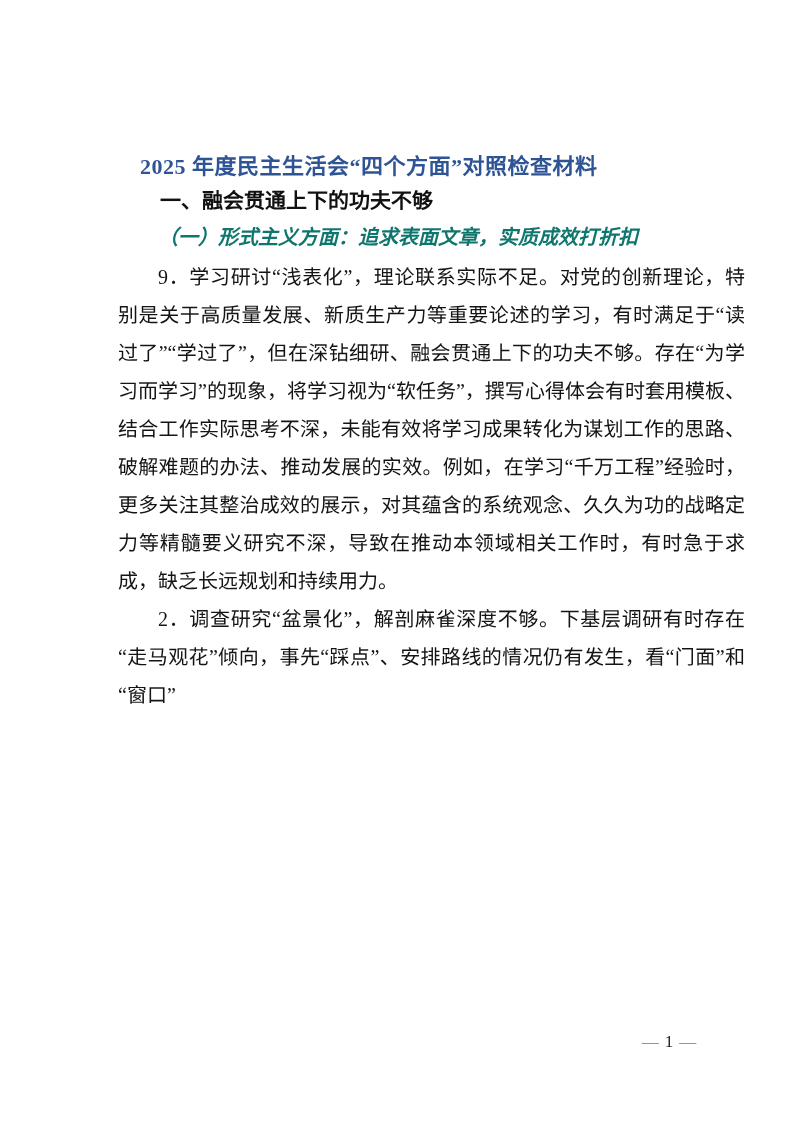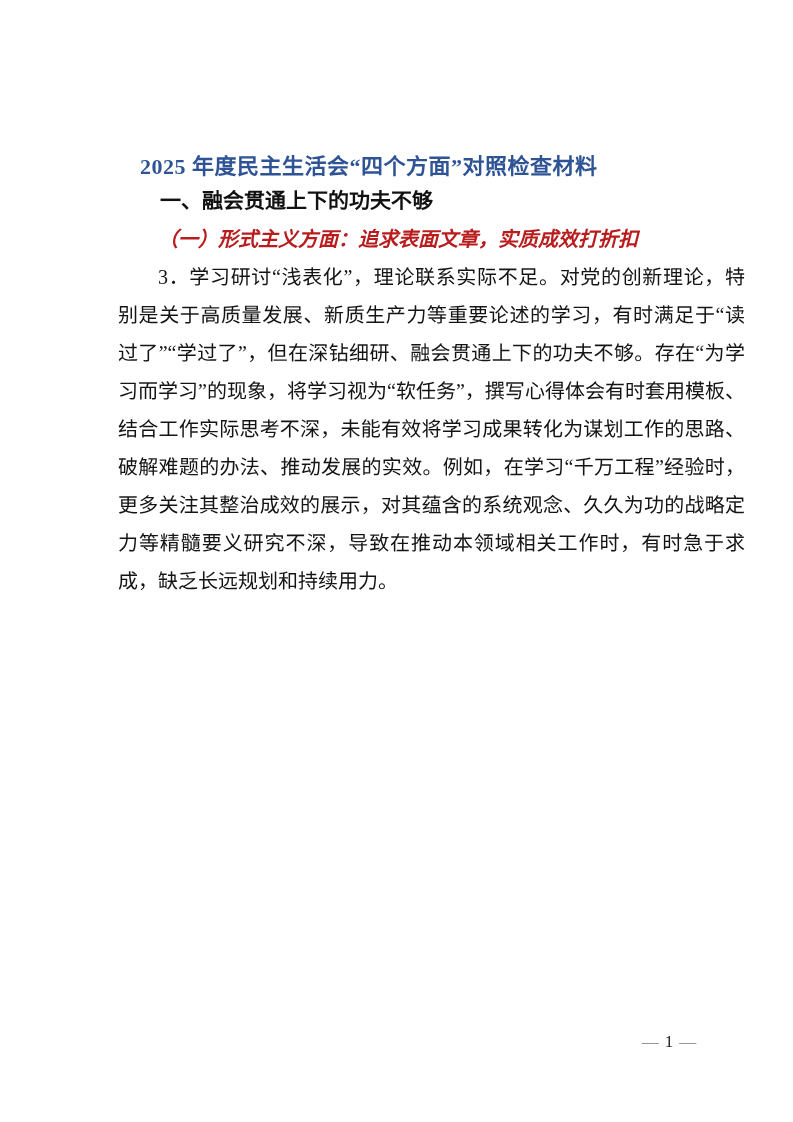--- a/index.html
+++ b/index.html
@@ -49,27 +49,27 @@
     margin: 0;
     font-family: "Liberation Sans", sans-serif;
     font-size: 21px;
     font-weight: bold;
     line-height: 38px;
     text-indent: 2em;
     color: #111111;
   }
   .subsec-heading {
     margin: 0;
-    font-family: Liberation Serif, serif;
+    font-family: Liberation Mono, monospace;
     font-style: italic;
     font-size: 20px;
     font-weight: bold;
     line-height: 38px;
     text-indent: 2em;
-    color: #b91c1c;
+    color: #0f766e;
   }
   .footer {
     position: absolute;
     top: 1030px;
     left: 559px;
     width: 150px;
     text-align: center;
     font-size: 17px;
     line-height: 24px;
     color: #222222;
@@ -84,19 +84,20 @@
   }
 </style>
 </head>
 <body>
 
 <div class="page">
   <div class="content">
     <h1 class="doc-title">2025 年度民主生活会“四个方面”对照检查材料</h1>
     <h2 class="sec-heading">一、融会贯通上下的功夫不够</h2>
     <h3 class="subsec-heading">（一）形式主义方面：追求表面文章，实质成效打折扣</h3>
-    <p class="body-para">3．学习研讨“浅表化”，理论联系实际不足。对党的创新理论，特别是关于高质量发展、新质生产力等重要论述的学习，有时满足于“读过了”“学过了”，但在深钻细研、融会贯通上下的功夫不够。存在“为学习而学习”的现象，将学习视为“软任务”，撰写心得体会有时套用模板、结合工作实际思考不深，未能有效将学习成果转化为谋划工作的思路、破解难题的办法、推动发展的实效。例如，在学习“千万工程”经验时，更多关注其整治成效的展示，对其蕴含的系统观念、久久为功的战略定力等精髓要义研究不深，导致在推动本领域相关工作时，有时急于求成，缺乏长远规划和持续用力。</p>
+    <p class="body-para">9．学习研讨“浅表化”，理论联系实际不足。对党的创新理论，特别是关于高质量发展、新质生产力等重要论述的学习，有时满足于“读过了”“学过了”，但在深钻细研、融会贯通上下的功夫不够。存在“为学习而学习”的现象，将学习视为“软任务”，撰写心得体会有时套用模板、结合工作实际思考不深，未能有效将学习成果转化为谋划工作的思路、破解难题的办法、推动发展的实效。例如，在学习“千万工程”经验时，更多关注其整治成效的展示，对其蕴含的系统观念、久久为功的战略定力等精髓要义研究不深，导致在推动本领域相关工作时，有时急于求成，缺乏长远规划和持续用力。</p>
+    <p class="body-para">2．调查研究“盆景化”，解剖麻雀深度不够。下基层调研有时存在“走马观花”倾向，事先“踩点”、安排路线的情况仍有发生，看“门面”和“窗口”</p>
   </div>
 
   <div class="footer">
     <span class="dash">—</span><span class="num">1</span><span class="dash">—</span>
   </div>
 </div>
 
 </body></html>

